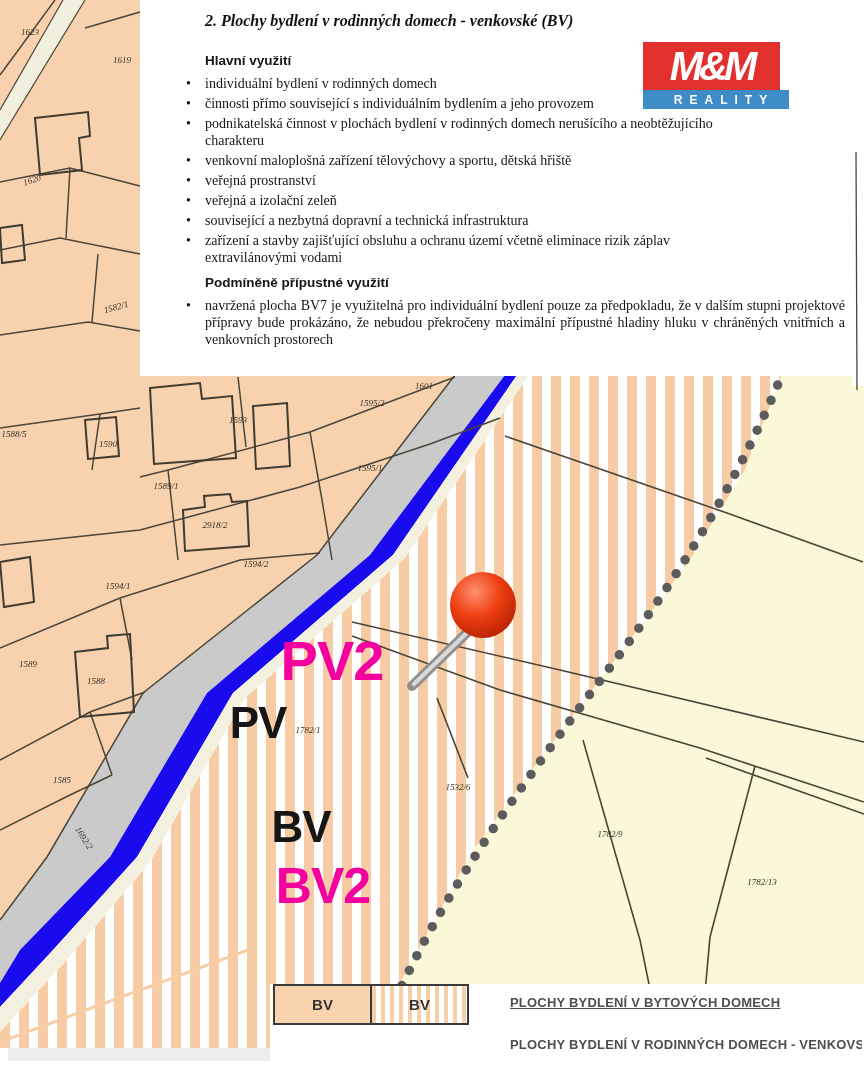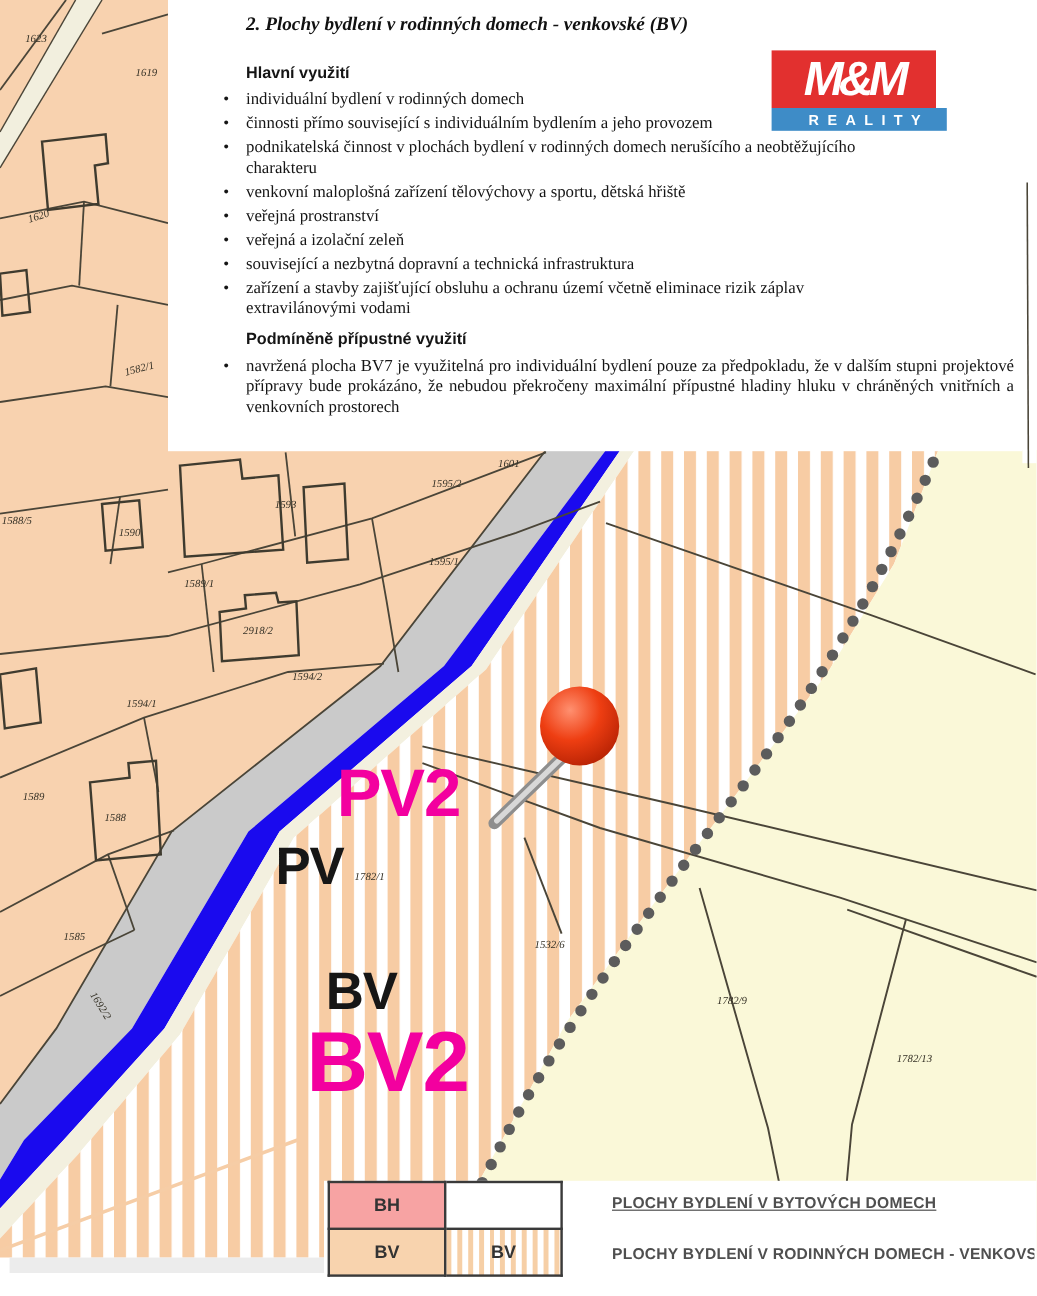--- a/index.html
+++ b/index.html
@@ -169,21 +169,21 @@
         <div class="plabel" style="left: 308px; top: 730px;">1782/1</div>
         <div class="plabel" style="left: 458px; top: 787px;">1532/6</div>
         <div class="plabel" style="left: 610px; top: 834px;">1782/9</div>
         <div class="plabel" style="left: 762px; top: 882px;">1782/13</div>
       </div>
     <div>
 
     <div class="zone-label" style="left: 332px; top: 661px; font-size: 56px; color: rgb(243, 0, 159);">PV2</div>
         <div class="zone-label" style="left: 258px; top: 723px; font-size: 44px; color: rgb(22, 22, 22);">PV</div>
         <div class="zone-label" style="left: 301px; top: 827px; font-size: 44px; color: rgb(22, 22, 22);">BV</div>
-        <div class="zone-label" style="left: 323px; top: 886px; font-size: 71px; color: rgb(243, 0, 159);">BV2</div>
+        <div class="zone-label" style="left: 323px; top: 886px; font-size: 50px; color: rgb(243, 0, 159);">BV2</div>
       </div>
   </div>
 
   <div class="doc">
     <div class="doc-title">2. Plochy bydlení v rodinných domech - venkovské (BV)</div>
     <div class="doc-blocks">
 
     <div class="block heading"><span>Hlavní využití</span></div>
         <div class="block bullet"><span>individuální bydlení v rodinných domech</span></div>
         <div class="block bullet"><span>činnosti přímo související s individuálním bydlením a jeho provozem</span></div>
@@ -199,24 +199,20 @@
 
     <div class="logo">
       <div class="logo-red">M&amp;M</div>
       <div class="logo-blue">REALITY</div>
     </div>
   </div>
 
   <div class="legend">
     <table class="legend-table">
       <tbody>
-          <tr>
-        <td class="pink">BH</td>
-        <td class="white"></td>
-      </tr>
       <tr>
         <td class="peach">BV</td>
         <td class="striped">BV</td>
       </tr>
     </tbody>
       </table>
     <div class="legend-label l1">PLOCHY BYDLENÍ V BYTOVÝCH DOMECH</div>
     <div class="legend-label l2">PLOCHY BYDLENÍ V RODINNÝCH DOMECH - VENKOVSKÉ -</div>
   </div>
 

